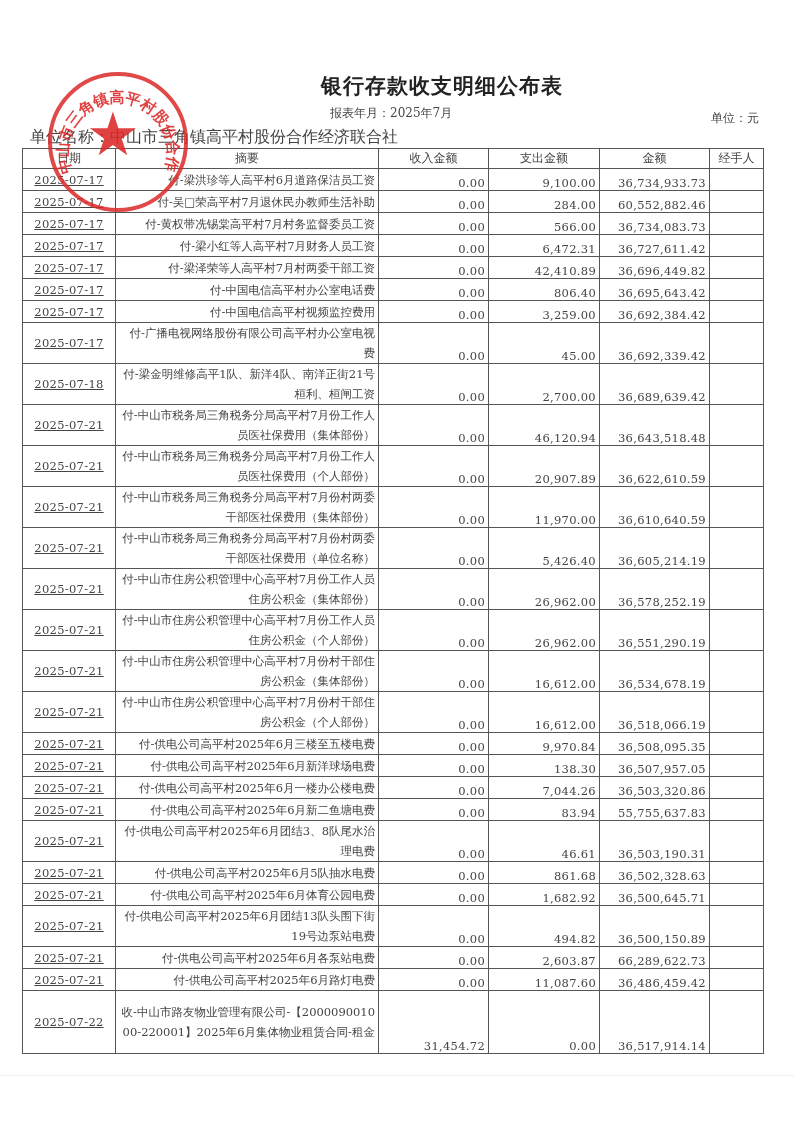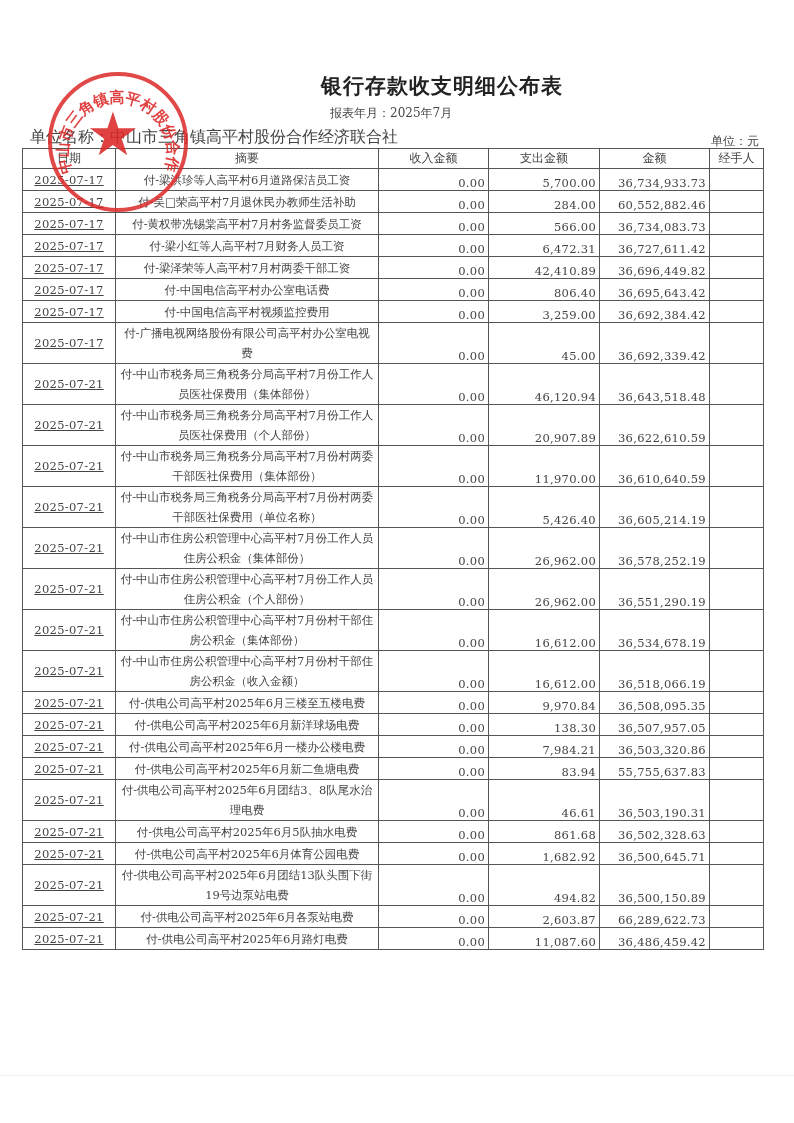--- a/index.html
+++ b/index.html
@@ -3,27 +3,27 @@
 <meta charset="utf-8">
 <style>
   html, body { margin: 0; padding: 0; background: #ffffff; }
   body { width: 794px; height: 1123px; position: relative; overflow: hidden;
          font-family: "DejaVu Serif", "Liberation Serif", serif; color: #333; }
   .title { position: absolute; top: 72px; left: 0; width: 794px; text-align: center;
            font-family: "DejaVu Sans", "Liberation Sans", sans-serif;
            font-size: 21px; font-weight: bold; color: #222; letter-spacing: 1px; margin-left: 45px; }
   .period { position: absolute; top: 105px; left: 330px; font-size: 12px; color: #444; }
   .unit-name { position: absolute; top: 127px; left: 30px; font-size: 16px; color: #444; }
-  .unit-currency { position: absolute; top: 133px; right: 35px; font-size: 12px; color: #444; }
+  .unit-currency { position: absolute; top: 110px; right: 35px; font-size: 12px; color: #444; }
   table.ledger { position: absolute; top: 148px; left: 22px; border-collapse: collapse;
                  table-layout: fixed; width: 741px; font-size: 11.5px; color: #444; }
   table.ledger th, table.ledger td { border: 1px solid #555; padding: 0 3px; }
   table.ledger th { height: 19px; font-weight: normal; text-align: center; font-size: 12px; }
   td.c-date { text-align: center; vertical-align: middle; letter-spacing: 0.3px; text-decoration: underline; }
-  td.c-sum { text-align: center; vertical-align: middle; line-height: 20px; padding: 1px 3px; word-break: break-all; }
+  td.c-sum { text-align: right; vertical-align: middle; line-height: 20px; padding: 1px 3px; word-break: break-all; }
   td.c-num { text-align: right; vertical-align: bottom; padding-bottom: 3px; letter-spacing: 0.3px; }
   tr.r1 td { height: 21px; }
   tr.r2 td { height: 40px; }
   tr.r3 td { height: 62px; }
   .stamp { position: absolute; left: 48px; top: 72px; width: 132px; height: 132px;
            border: 4px solid rgba(220,40,40,0.85); border-radius: 50%; pointer-events: none; }
   .stamp-star { position: absolute; left: 34px; top: 28px; font-size: 60px; color: rgba(220,40,40,0.88);
                 line-height: 1; font-family: "DejaVu Sans", sans-serif; }
   .stamp-text { position: absolute; left: 0; top: 0; width: 132px; height: 132px; }
   .footer-line { position: absolute; top: 1075px; left: 0; width: 794px; height: 1px; background: #eee; }
@@ -54,21 +54,21 @@
         <th>支出金额</th>
         <th>金额</th>
         <th>经手人</th>
       </tr>
     </thead>
     <tbody id="ledger-body">
         <tr class="r1">
           <td class="c-date">2025-07-17</td>
           <td class="c-sum">付-梁洪珍等人高平村6月道路保洁员工资</td>
           <td class="c-num">0.00</td>
-          <td class="c-num">5,700.00</td>
+          <td class="c-num">9,100.00</td>
           <td class="c-num">36,734,933.73</td>
           <td class="c-num"></td>
         </tr>
         <tr class="r1">
           <td class="c-date">2025-07-17</td>
           <td class="c-sum">付-吴□荣高平村7月退休民办教师生活补助</td>
           <td class="c-num">0.00</td>
           <td class="c-num">284.00</td>
           <td class="c-num">60,552,882.46</td>
           <td class="c-num"></td>
@@ -115,20 +115,28 @@
         </tr>
         <tr class="r2">
           <td class="c-date">2025-07-17</td>
           <td class="c-sum">付-广播电视网络股份有限公司高平村办公室电视费</td>
           <td class="c-num">0.00</td>
           <td class="c-num">45.00</td>
           <td class="c-num">36,692,339.42</td>
           <td class="c-num"></td>
         </tr>
         <tr class="r2">
+          <td class="c-date">2025-07-18</td>
+          <td class="c-sum">付-梁金明维修高平1队、新洋4队、南洋正街21号桓利、桓闸工资</td>
+          <td class="c-num">0.00</td>
+          <td class="c-num">2,700.00</td>
+          <td class="c-num">36,689,639.42</td>
+          <td class="c-num"></td>
+        </tr>
+        <tr class="r2">
           <td class="c-date">2025-07-21</td>
           <td class="c-sum">付-中山市税务局三角税务分局高平村7月份工作人员医社保费用（集体部份）</td>
           <td class="c-num">0.00</td>
           <td class="c-num">46,120.94</td>
           <td class="c-num">36,643,518.48</td>
           <td class="c-num"></td>
         </tr>
         <tr class="r2">
           <td class="c-date">2025-07-21</td>
           <td class="c-sum">付-中山市税务局三角税务分局高平村7月份工作人员医社保费用（个人部份）</td>
@@ -172,21 +180,21 @@
         <tr class="r2">
           <td class="c-date">2025-07-21</td>
           <td class="c-sum">付-中山市住房公积管理中心高平村7月份村干部住房公积金（集体部份）</td>
           <td class="c-num">0.00</td>
           <td class="c-num">16,612.00</td>
           <td class="c-num">36,534,678.19</td>
           <td class="c-num"></td>
         </tr>
         <tr class="r2">
           <td class="c-date">2025-07-21</td>
-          <td class="c-sum">付-中山市住房公积管理中心高平村7月份村干部住房公积金（收入金额）</td>
+          <td class="c-sum">付-中山市住房公积管理中心高平村7月份村干部住房公积金（个人部份）</td>
           <td class="c-num">0.00</td>
           <td class="c-num">16,612.00</td>
           <td class="c-num">36,518,066.19</td>
           <td class="c-num"></td>
         </tr>
         <tr class="r1">
           <td class="c-date">2025-07-21</td>
           <td class="c-sum">付-供电公司高平村2025年6月三楼至五楼电费</td>
           <td class="c-num">0.00</td>
           <td class="c-num">9,970.84</td>
@@ -198,21 +206,21 @@
           <td class="c-sum">付-供电公司高平村2025年6月新洋球场电费</td>
           <td class="c-num">0.00</td>
           <td class="c-num">138.30</td>
           <td class="c-num">36,507,957.05</td>
           <td class="c-num"></td>
         </tr>
         <tr class="r1">
           <td class="c-date">2025-07-21</td>
           <td class="c-sum">付-供电公司高平村2025年6月一楼办公楼电费</td>
           <td class="c-num">0.00</td>
-          <td class="c-num">7,984.21</td>
+          <td class="c-num">7,044.26</td>
           <td class="c-num">36,503,320.86</td>
           <td class="c-num"></td>
         </tr>
         <tr class="r1">
           <td class="c-date">2025-07-21</td>
           <td class="c-sum">付-供电公司高平村2025年6月新二鱼塘电费</td>
           <td class="c-num">0.00</td>
           <td class="c-num">83.94</td>
           <td class="c-num">55,755,637.83</td>
           <td class="c-num"></td>
@@ -256,20 +264,28 @@
           <td class="c-num">2,603.87</td>
           <td class="c-num">66,289,622.73</td>
           <td class="c-num"></td>
         </tr>
         <tr class="r1">
           <td class="c-date">2025-07-21</td>
           <td class="c-sum">付-供电公司高平村2025年6月路灯电费</td>
           <td class="c-num">0.00</td>
           <td class="c-num">11,087.60</td>
           <td class="c-num">36,486,459.42</td>
+          <td class="c-num"></td>
+        </tr>
+        <tr class="r3">
+          <td class="c-date">2025-07-22</td>
+          <td class="c-sum">收-中山市路友物业管理有限公司-【200009001000-220001】2025年6月集体物业租赁合同-租金</td>
+          <td class="c-num">31,454.72</td>
+          <td class="c-num">0.00</td>
+          <td class="c-num">36,517,914.14</td>
           <td class="c-num"></td>
         </tr>
       </tbody>
   </table>
 
   <div class="stamp">
     <span class="stamp-star">★</span>
     <svg class="stamp-text" viewBox="0 0 132 132">
       <defs>
           <path id="arc" d="M 20 96 A 50 50 0 1 1 112 96"></path>

